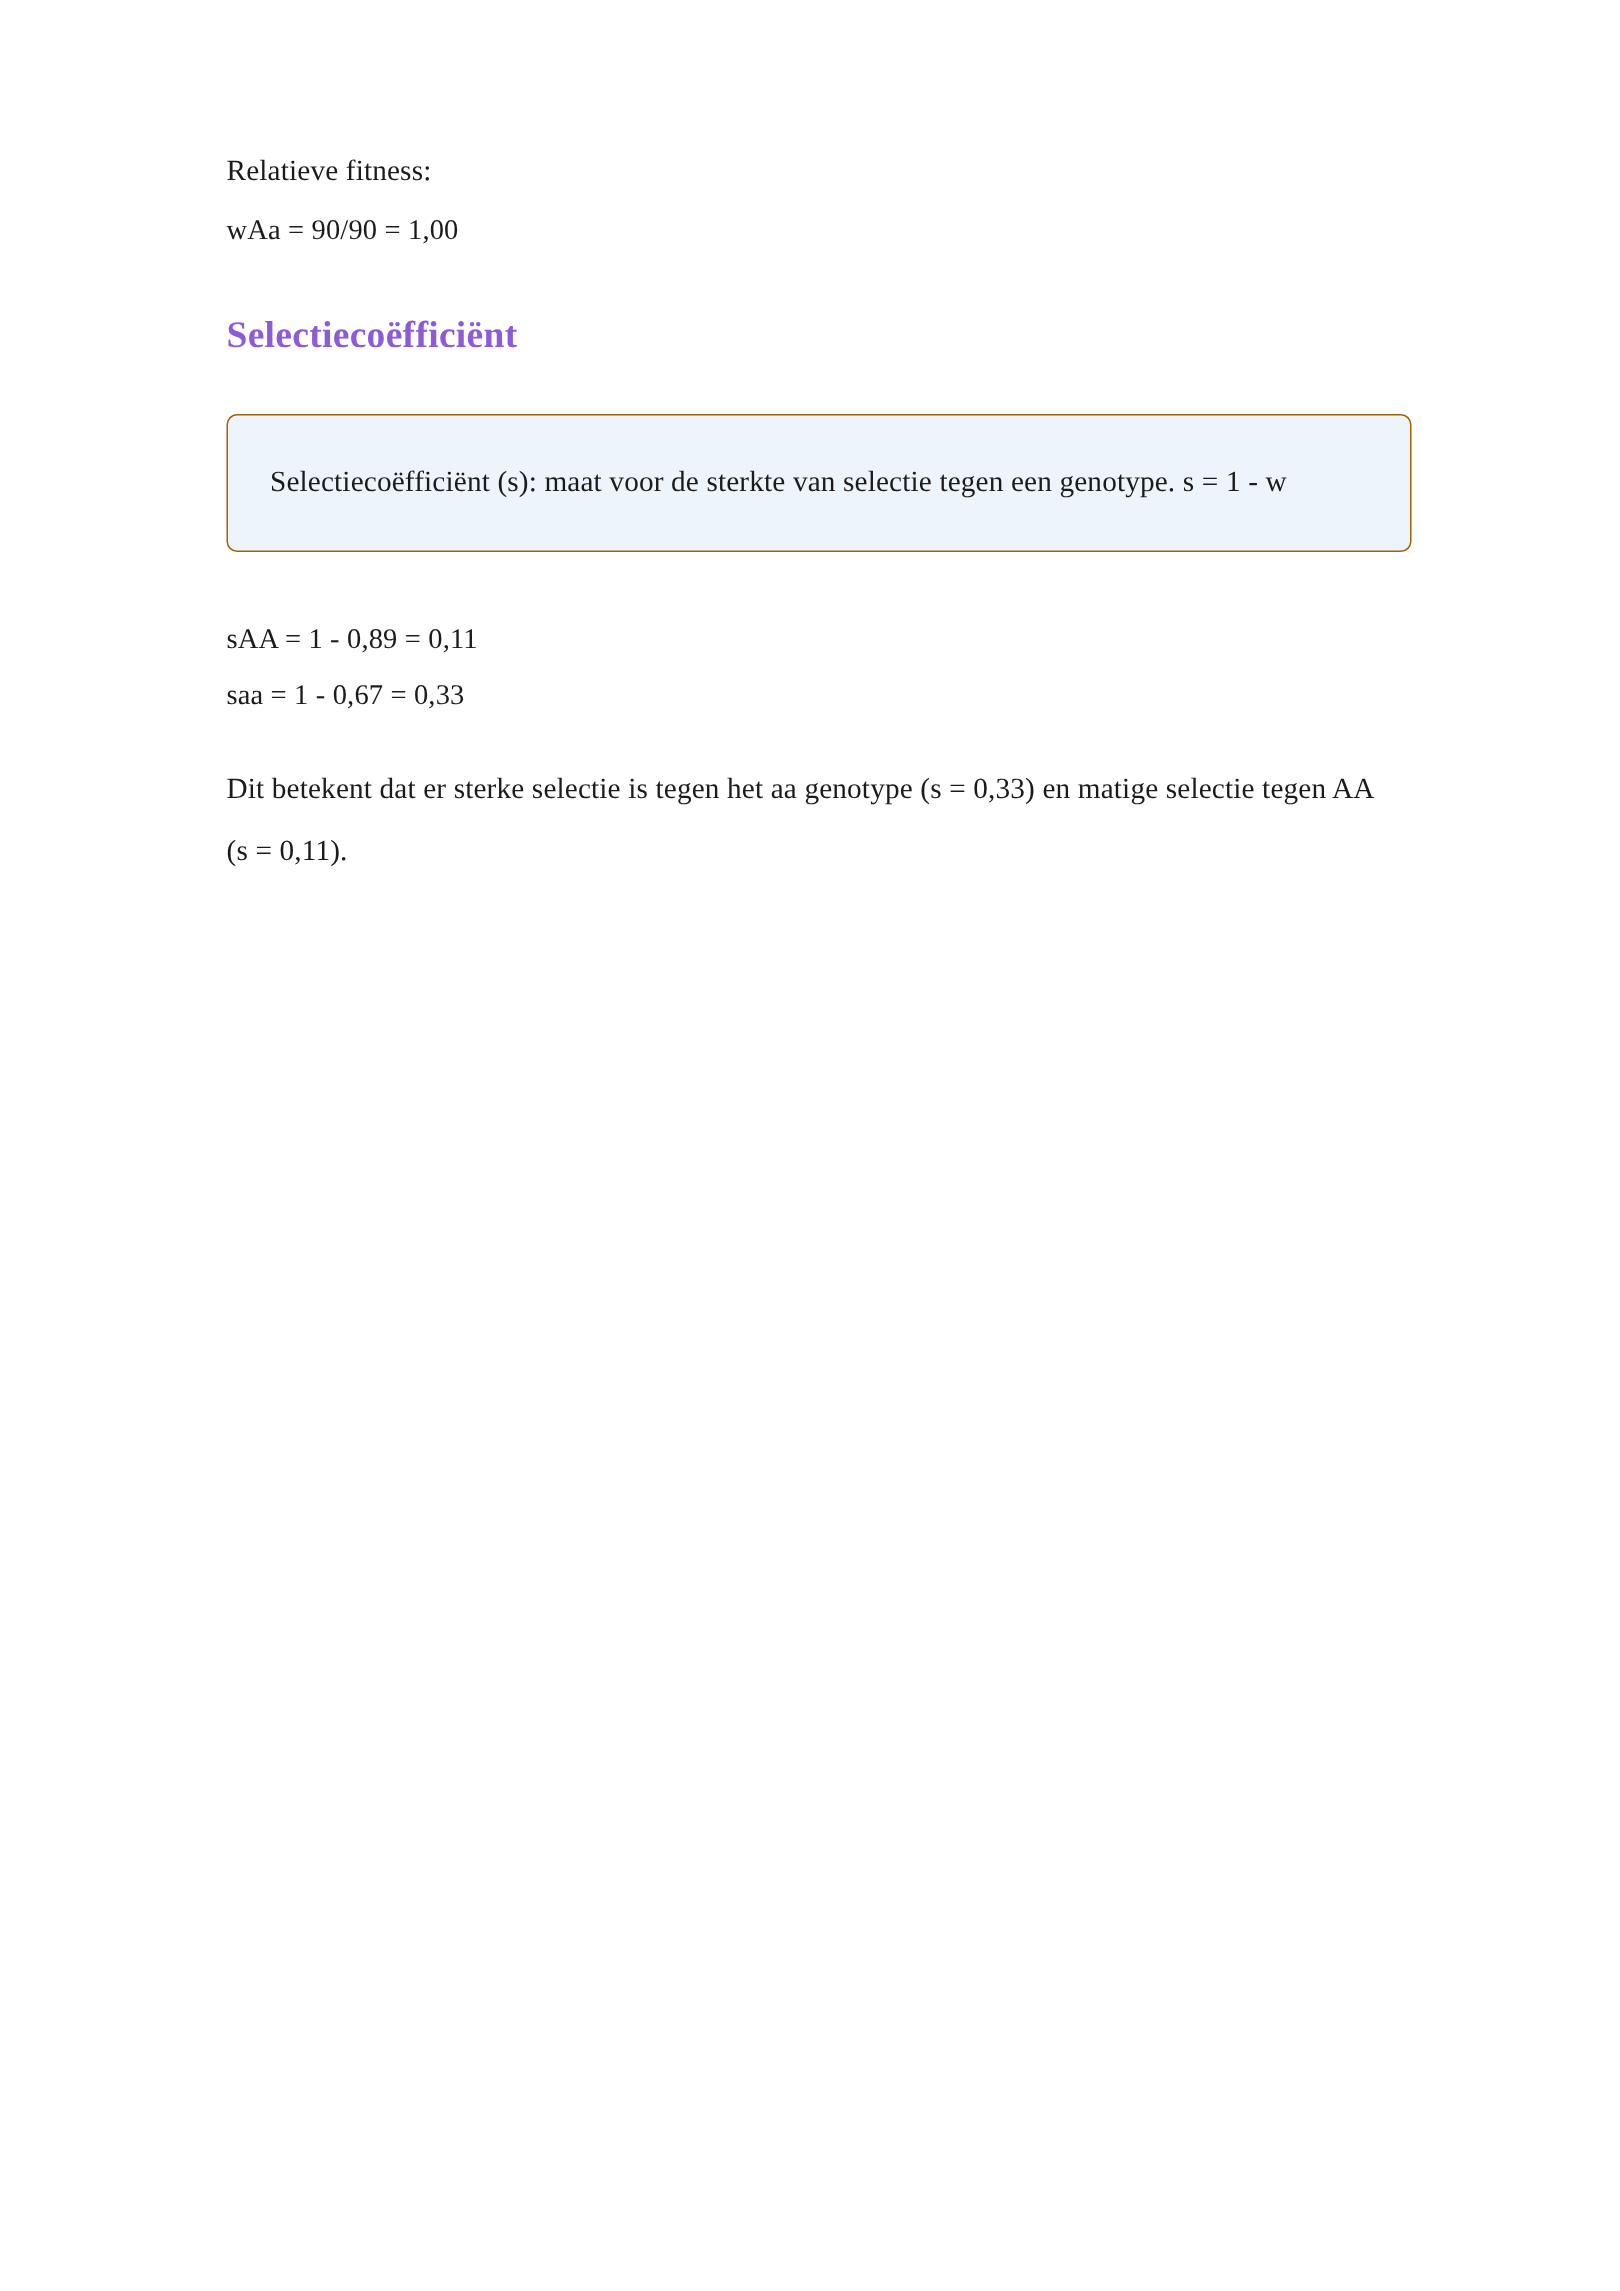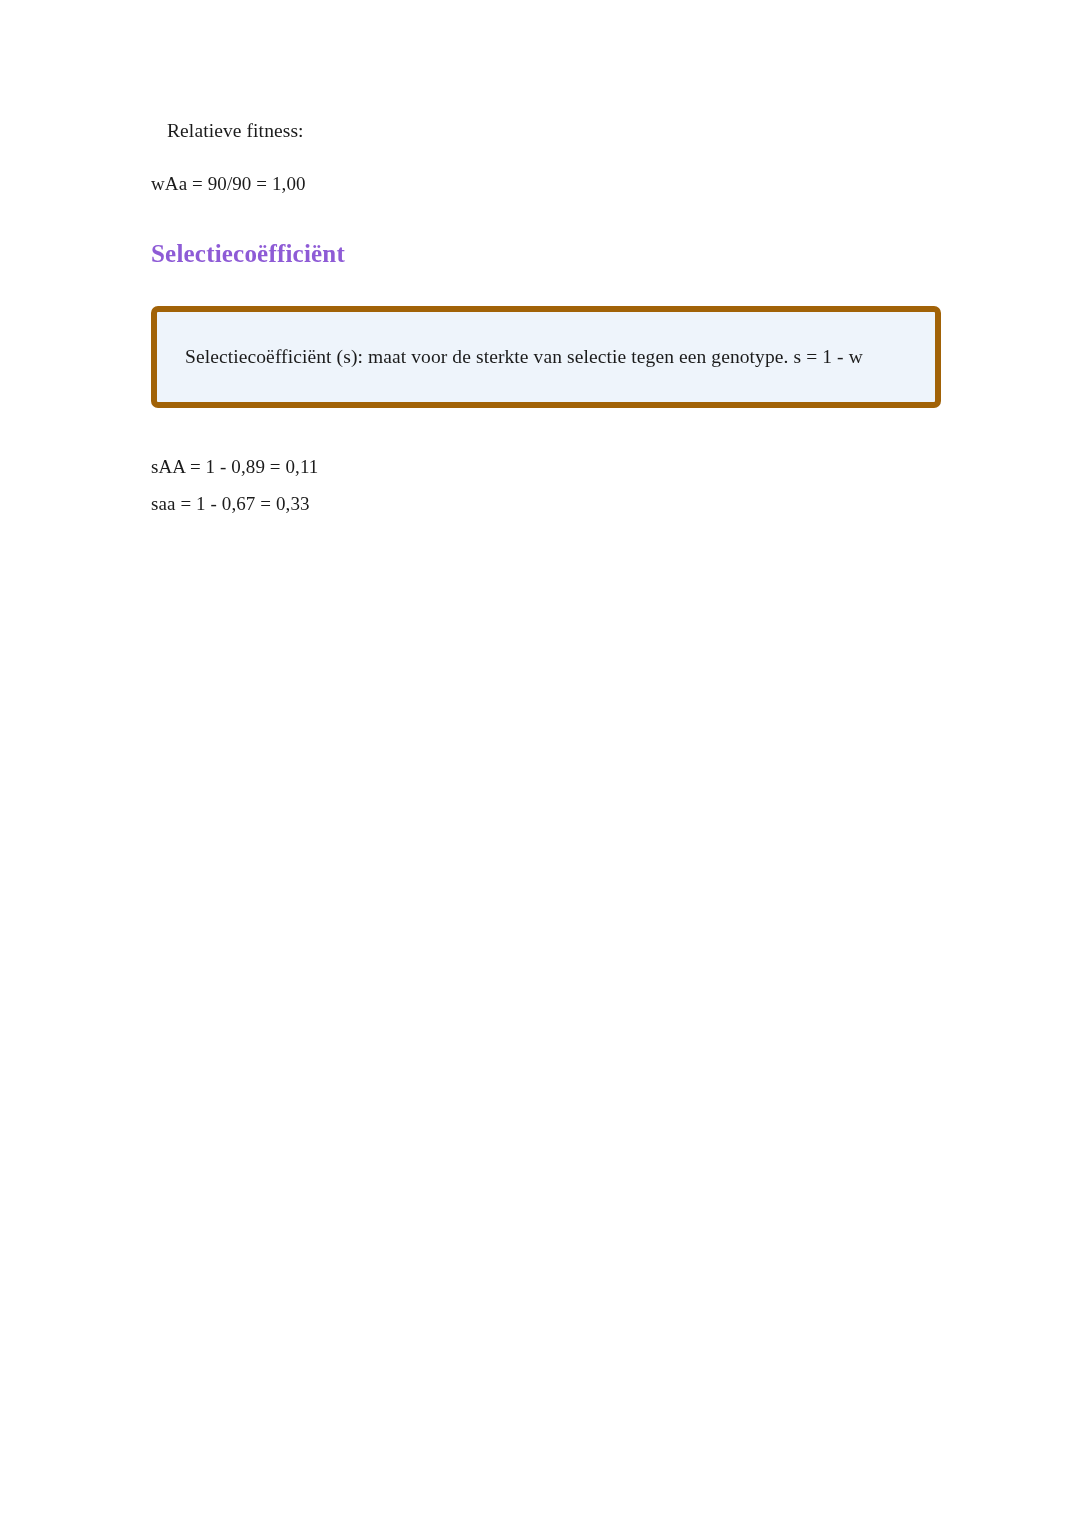--- a/index.html
+++ b/index.html
@@ -27,21 +27,21 @@
   .content {
     position: absolute;
     left: 151px;
     top: 96px;
     width: 790px;
   }
   .para {
     font-size: 19.5px;
     line-height: 37px;
     color: #1b1b1b;
-    margin: 16px;
+    margin: 0;
     letter-spacing: 0.1px;
   }
   .formula-block {
     margin-top: 2px;
   }
   .formula-line {
     font-size: 19px;
     line-height: 37px;
     color: #1b1b1b;
     margin: 0;
@@ -54,21 +54,21 @@
     font-weight: 700;
     letter-spacing: 0.2px;
   }
   .spacer-lg { height: 38px; }
   .spacer-md { height: 24px; }
 
   .callout {
     box-sizing: border-box;
     width: 790px;
     background: #eef4fb;
-    border: 6px solid #a16207;
+    border: 1px solid #a16207;
     border-radius: 7px;
     padding: 30px 28px 30px 28px;
   }
   .callout-text {
     font-size: 19.5px;
     line-height: 30px;
     color: #1b1b1b;
     margin: 0;
     letter-spacing: 0.1px;
   }
@@ -106,15 +106,16 @@
     <div class="spacer-lg"></div>
 
 
     <div class="formula-block">
       <p class="formula-line">sAA = 1 - 0,89 = 0,11</p>
       <p class="formula-line">saa = 1 - 0,67 = 0,33</p>
     </div>
 
     <div class="spacer-md"></div>
 
+    <p class="body-para">Dit betekent dat er sterke selectie is tegen het aa genotype (s = 0,33) en matige selectie tegen AA (s = 0,11).</p>
 
   </div>
 </div>
 
 </body></html>

